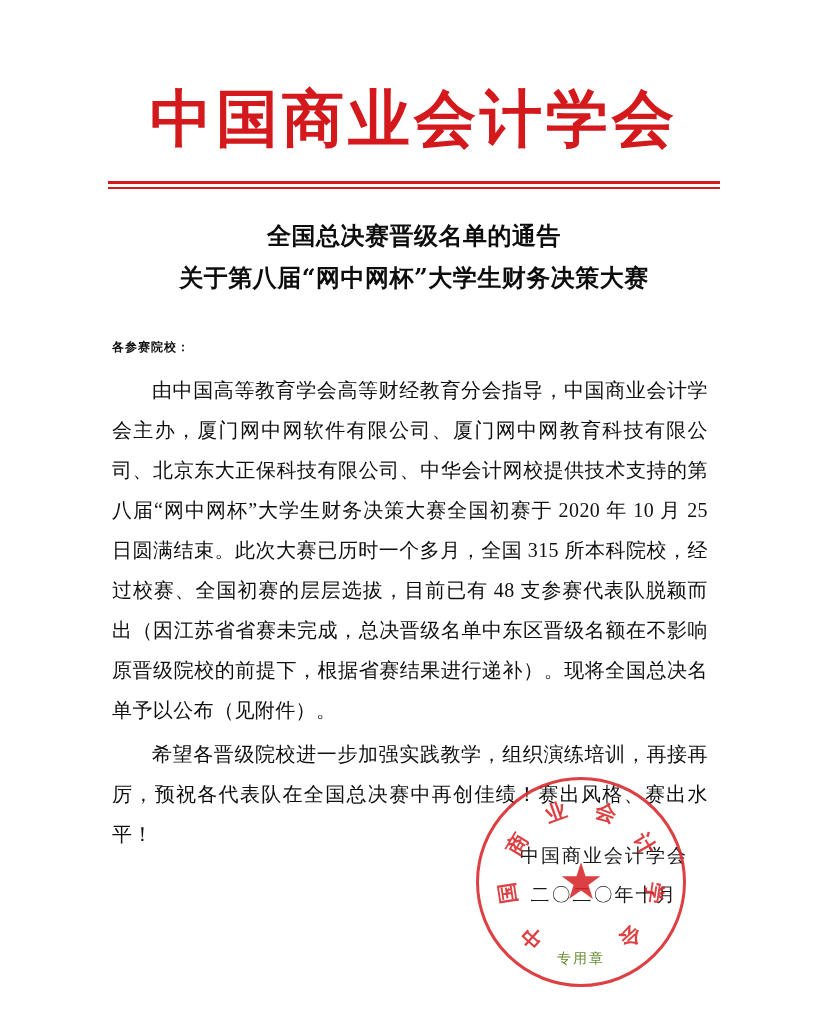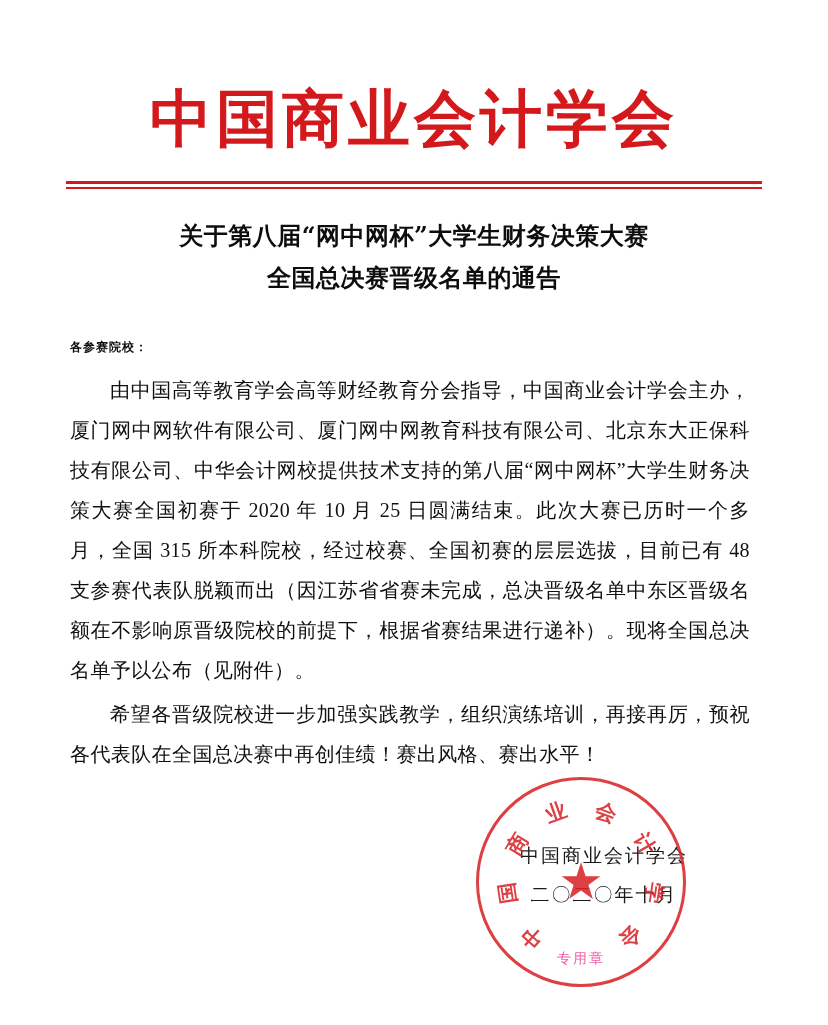--- a/index.html
+++ b/index.html
@@ -13,21 +13,21 @@
     font-family: "Liberation Serif", "DejaVu Serif", serif;
     color: #101010;
     position: relative;
     overflow: hidden;
   }
   .page {
     position: relative;
     width: 828px;
     height: 1025px;
     box-sizing: border-box;
-    padding: 0 70px;
+    padding: 0 112px;
   }
 
   
   .letterhead {
     text-align: center;
     padding-top: 86px;
   }
   .org-title {
     color: #d3191c;
     font-family: "DejaVu Serif", "Liberation Serif", serif;
@@ -152,41 +152,41 @@
     transform-origin: 0 0;
     white-space: nowrap;
   }
   .seal-bottom {
     position: absolute;
     bottom: 16px;
     left: 0;
     width: 100%;
     text-align: center;
     font-size: 14px;
-    color: #ec4899;
+    color: #4d7c0f;
     letter-spacing: 2px;
   }
 </style>
 </head>
 <body>
 
 <div class="page">
 
   <div class="letterhead">
     <div class="org-title">中国商业会计学会</div>
     <div class="rule-wrap">
       <div class="rule-thick"></div>
       <div class="rule-gap"></div>
       <div class="rule-thin"></div>
     </div>
   </div>
 
   <div class="doc-title">
+    <span class="line">全国总决赛晋级名单的通告</span>
     <span class="line">关于第八届“网中网杯”大学生财务决策大赛</span>
-    <span class="line">全国总决赛晋级名单的通告</span>
   </div>
 
   <div class="salutation">各参赛院校：</div>
 
   <div class="body-text">
     <p>由中国高等教育学会高等财经教育分会指导，中国商业会计学会主办，厦门网中网软件有限公司、厦门网中网教育科技有限公司、北京东大正保科技有限公司、中华会计网校提供技术支持的第八届“网中网杯”大学生财务决策大赛全国初赛于 2020 年 10 月 25 日圆满结束。此次大赛已历时一个多月，全国 315 所本科院校，经过校赛、全国初赛的层层选拔，目前已有 48 支参赛代表队脱颖而出（因江苏省省赛未完成，总决晋级名单中东区晋级名额在不影响原晋级院校的前提下，根据省赛结果进行递补）。现将全国总决名单予以公布（见附件）。</p>
     <p>希望各晋级院校进一步加强实践教学，组织演练培训，再接再厉，预祝各代表队在全国总决赛中再创佳绩！赛出风格、赛出水平！</p>
   </div>
 
   <div class="seal-area">

